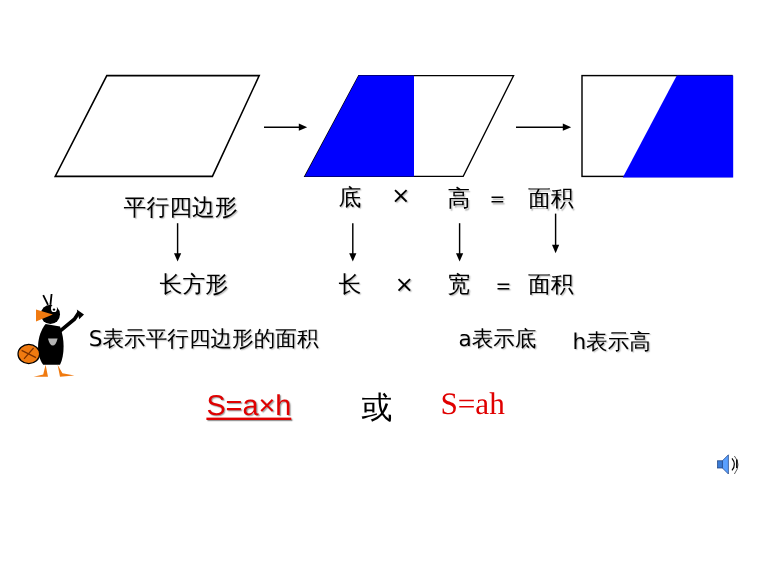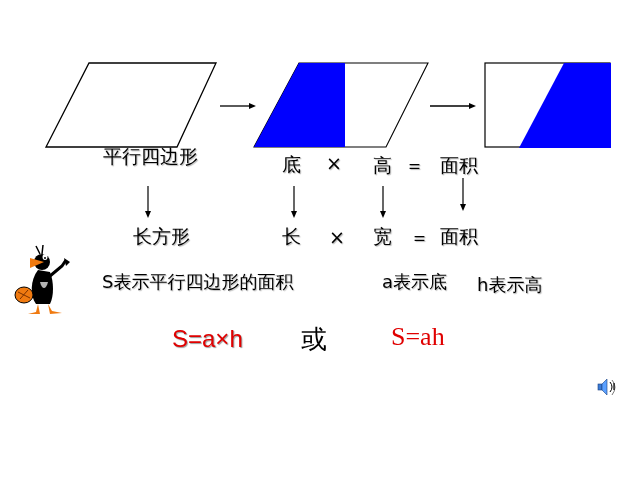--- a/index.html
+++ b/index.html
@@ -4,21 +4,21 @@
 <style>
   html, body { margin:0; padding:0; background:#ffffff; }
   body { width:640px; height:480px; position:relative; overflow:hidden;
          font-family:"DejaVu Sans","Liberation Sans",sans-serif; color:#000; }
   .abs { position:absolute; }
   .cn { font-size:19px; text-shadow:1px 1px 1px #b8b8b8; white-space:nowrap; }
   .note { font-size:18px; text-shadow:1px 1px 1px #c0c0c0; white-space:nowrap; }
   .formula1 { font-size:24px; color:#e00000; font-family:"Liberation Sans",sans-serif;
               text-shadow:1px 1px 1px #9a9a9a; white-space:nowrap; }
   .or { font-size:26px; font-family:"DejaVu Serif","Liberation Serif",serif; white-space:nowrap; }
-  .formula2 { font-size:26px; color:#e00000; font-family:"Liberation Serif",serif; white-space:nowrap;margin-left:24px; }
+  .formula2 { font-size:26px; color:#e00000; font-family:"Liberation Serif",serif; white-space:nowrap; }
   svg { position:absolute; left:0; top:0; }
 </style>
 </head>
 <body>
 
 <svg width="640" height="480">
 
   <polygon points="89,63 216,63 177,147 46,147" fill="#ffffff" stroke="#000" stroke-width="1.3"></polygon>
 
   <g>
@@ -82,33 +82,33 @@
 
   <g>
     <rect x="598" y="384" width="4" height="6" fill="#3a7bd5" stroke="#1a3f80" stroke-width="0.6"></rect>
     <polygon points="602,384 607,379 607,395 602,390" fill="#5aa0ff" stroke="#1a3f80" stroke-width="0.6"></polygon>
     <path d="M610,382 Q614,387 610,392" stroke="#000" stroke-width="1" fill="none"></path>
     <path d="M612,380 Q618,387 612,395" stroke="#555" stroke-width="0.8" fill="none"></path>
     <line x1="614" y1="383" x2="614" y2="390" stroke="#000" stroke-width="1.2"></line>
   </g>
 </svg>
 
-<div class="abs cn" style="left:103px; top:144px;">平行四边形</div>
+<div class="abs cn" style="left:103px; top:160px;">平行四边形</div>
 <div class="abs cn" style="left:282px; top:152px;">底</div>
 <div class="abs cn" style="left:326px; top:152px;">×</div>
 <div class="abs cn" style="left:373px; top:153px;">高</div>
 <div class="abs cn" style="left:405px; top:153px;">＝</div>
 <div class="abs cn" style="left:440px; top:153px;">面积</div>
 
 <div class="abs cn" style="left:133px; top:224px;">长方形</div>
 <div class="abs cn" style="left:282px; top:224px;">长</div>
 <div class="abs cn" style="left:329px; top:226px;">×</div>
 <div class="abs cn" style="left:373px; top:224px;">宽</div>
 <div class="abs cn" style="left:410px; top:225px;">＝</div>
 <div class="abs cn" style="left:440px; top:224px;">面积</div>
 
-<div class="abs note" style="left:102px; top:270px;">S表示平行四边形的面积</div>
+<div class="abs note" style="left:74px; top:270px;">S表示平行四边形的面积</div>
 <div class="abs note" style="left:382px; top:270px;">a表示底</div>
 <div class="abs note" style="left:477px; top:273px;text-align:center;">h表示高</div>
 
-<div class="abs formula1" style="left:172px; top:325px;">S=a×h</div>
+<div class="abs formula1" style="left:172px; top:325px;text-decoration:underline;">S=a×h</div>
 <div class="abs or" style="left:301px; top:322px;">或</div>
 <div class="abs formula2" style="left:367px; top:322px;">S=ah</div>
 
 </body></html>

